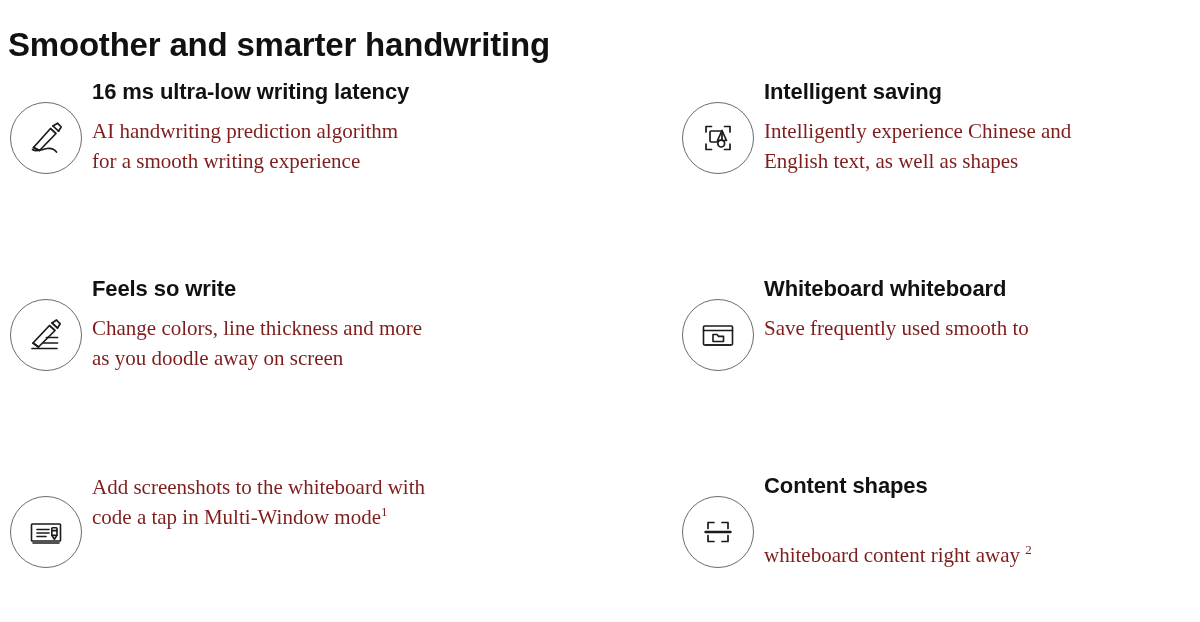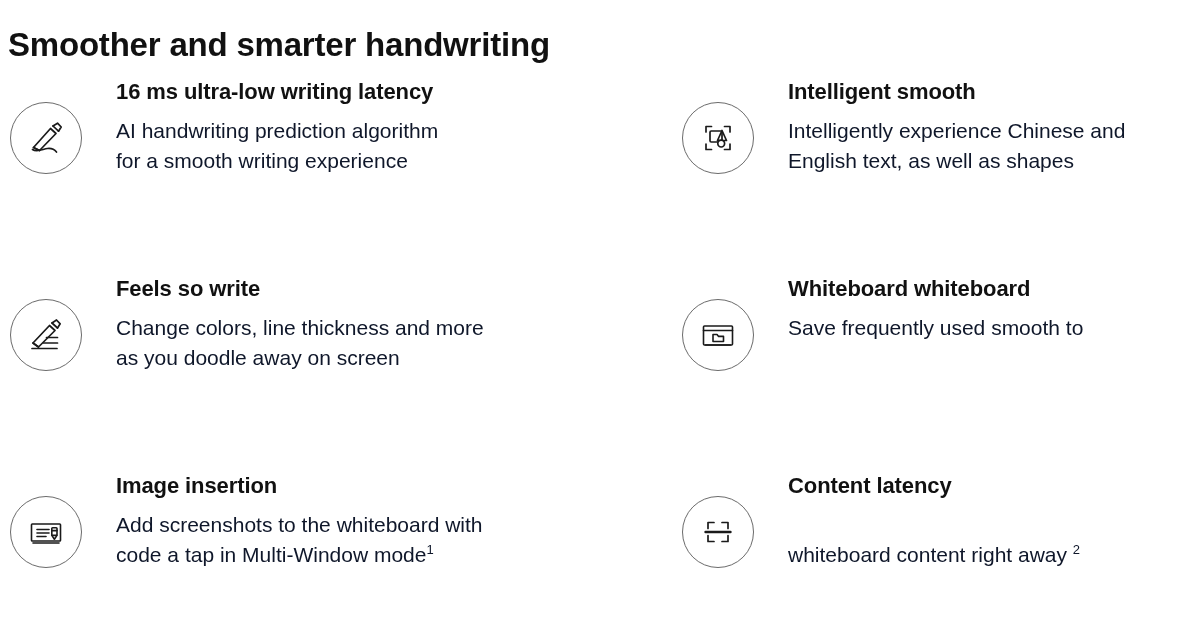--- a/index.html
+++ b/index.html
@@ -38,21 +38,20 @@
     top: 72px;
     width: 1200px;
     display: grid;
     grid-template-columns: 672px 528px;
     grid-template-rows: 197px 197px 200px;
   }
   .feature {
     position: relative;
     display: flex;
     align-items: flex-start;
-    gap: 24px;
   }
   .feature-icon-wrap {
     flex: 0 0 auto;
     width: 92px;
     display: flex;
     justify-content: center;
     padding-top: 30px;
   }
   .icon-circle {
     width: 72px;
@@ -76,24 +75,25 @@
     font-size: 22px;
     font-weight: bold;
     color: #111111;
     line-height: 1.25;
     margin: 0 0 10px 0;
     letter-spacing: -0.1px;
   }
   .feature-desc {
     font-size: 21px;
     font-weight: normal;
-    color: #0f172a;
+    color: #7f1d1d;
     line-height: 1.44;
     margin: 0;
     max-width: 520px;
+    font-family: Liberation Serif, serif;
   }
   .feature-desc sup {
     font-size: 0.62em;
     vertical-align: super;
     line-height: 0;
   }
   .col-right .feature-text { max-width: 420px; }
 </style>
 </head>
 <body>
@@ -133,21 +133,21 @@
             <path d="M34 16 L34 10.5 L28.5 10.5"></path>
             <path d="M10 28 L10 33.5 L15.5 33.5"></path>
             <path d="M34 28 L34 33.5 L28.5 33.5"></path>
             <rect x="14" y="15" width="12" height="11" rx="1.2"></rect>
             <path d="M26 14.5 L30.5 24.5 L21.5 24.5 Z"></path>
             <circle cx="25.2" cy="27.6" r="3.4" fill="#ffffff"></circle>
           </svg>
         </div>
       </div>
       <div class="feature-text">
-        <div class="feature-title">Intelligent smooth</div>
+        <div class="feature-title">Intelligent saving</div>
         <p class="feature-desc">
           <span>Intelligently experience Chinese and</span><br>
           <span>English text, as well as shapes</span>
         </p>
       </div>
     </div>
 
     <div class="feature col-left">
       <div class="feature-icon-wrap">
         <div class="icon-circle">
@@ -199,42 +199,41 @@
             <path d="M13 19.5 L25 19.5"></path>
             <path d="M13 23 L25 23"></path>
             <path d="M13 26.5 L22 26.5"></path>
             <rect x="27.8" y="17.8" width="5.2" height="7.6" rx="0.8"></rect>
             <path d="M27.8 25.4 L30.4 29.2 L33 25.4"></path>
             <path d="M27.8 20.6 L33 20.6"></path>
           </svg>
         </div>
       </div>
       <div class="feature-text">
-        <div class="feature-title">Image insertion</div>
         <p class="feature-desc">
           <span>Add screenshots to the whiteboard with</span><br>
           <span>code a tap in Multi-Window mode</span><sup>1</sup>
         </p>
       </div>
     </div>
 
     <div class="feature col-right">
       <div class="feature-icon-wrap">
         <div class="icon-circle">
           <svg width="44" height="44" viewBox="0 0 44 44" fill="none" stroke="#1a1a1a" stroke-width="1.7" stroke-linecap="round" stroke-linejoin="round">
             <path d="M12 18.5 L12 12.5 L18 12.5"></path>
             <path d="M32 18.5 L32 12.5 L26 12.5"></path>
             <path d="M12 25.5 L12 31.5 L18 31.5"></path>
             <path d="M32 25.5 L32 31.5 L26 31.5"></path>
             <path d="M9.5 22 L34.5 22" stroke-width="2.4"></path>
           </svg>
         </div>
       </div>
       <div class="feature-text">
-        <div class="feature-title">Content latency</div>
+        <div class="feature-title">Content shapes</div>
         <p class="feature-desc">
           <br>
           <span>whiteboard content right away </span><sup>2</sup>
         </p>
       </div>
     </div>
 
   </div>
 </div>
 

